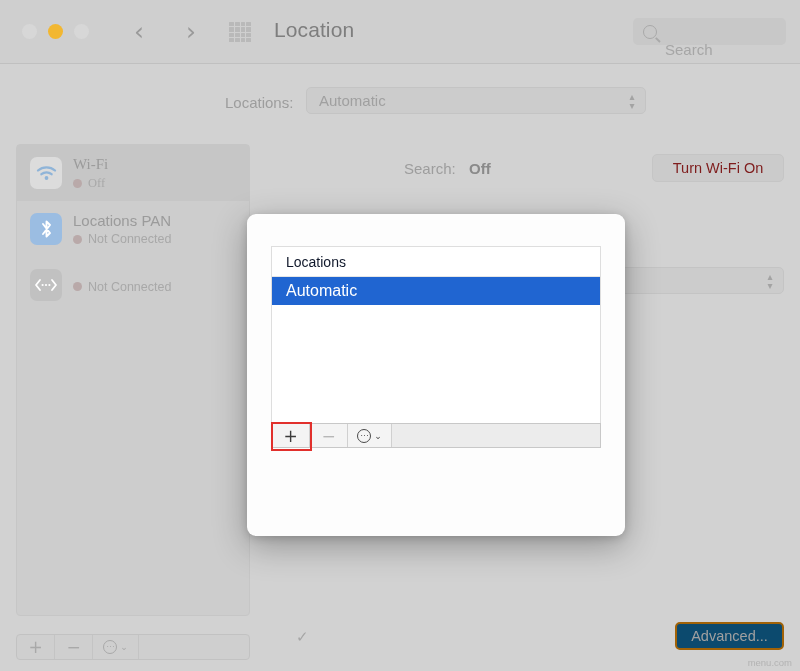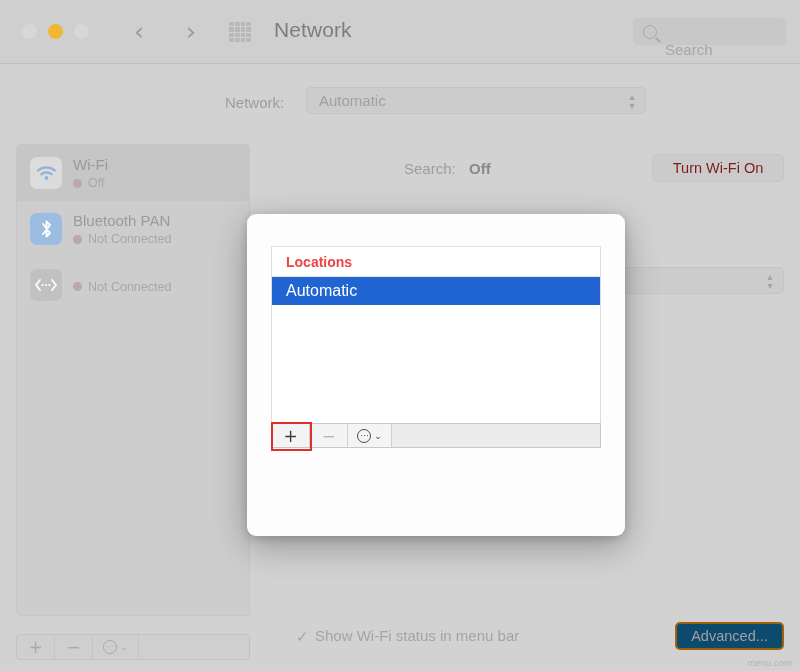--- a/index.html
+++ b/index.html
@@ -113,21 +113,21 @@
     position: absolute; left: 16px; top: 144px;
     width: 234px; height: 472px;
     background: #cdcdcd;
     border: 1px solid #c6c6c6;
     border-radius: 4px;
   }
   .iface {
     position: relative; height: 56px;
     padding-left: 13px; display: flex; align-items: center;
   }
-  .iface.selected { background: #c6c6c6; }
+  .iface.selected { background: #c6c6c6; font-family: Liberation Serif, serif; }
   .iface-icon {
     width: 32px; height: 32px; border-radius: 7px;
     display:flex; align-items:center; justify-content:center;
     flex: 0 0 32px;
   }
   .ic-wifi { background: #dcdcdc; }
   .ic-bt   { background: #9bbde2; }
   .ic-tb   { background: #c1c1c1; }
   .iface-text { margin-left: 11px; }
   .iface-name { font-size: 15px; color: #9b9b9b; line-height: 17px; }
@@ -234,23 +234,22 @@
   }
   #locations-list {
     position: absolute; left: 24px; top: 32px;
     width: 330px; height: 178px;
     background: #ffffff;
     border: 1px solid #dedede;
   }
   #locations-header {
     height: 30px; padding-left: 14px;
     display: flex; align-items: center;
-    font-size: 14px; color: #ef4444;
+    font-size: 14px; color: #0f172a;
     border-bottom: 1px solid #e6e6e6;
-    font-weight: bold;
   }
   .loc-row {
     height: 28px; padding-left: 14px;
     display: flex; align-items: center;
     font-size: 16px;
   }
   .loc-row.sel { background: #2065d1; color: #ffffff; }
 
   #sheet-toolbar {
     position: absolute; left: 24px; top: 209px;
@@ -325,30 +324,30 @@
         <i></i>
           <i></i>
           <i></i>
           <i></i>
           <i></i>
           <i></i>
           <i></i>
           <i></i>
       </div>
 
-      <div id="win-title">Network</div>
+      <div id="win-title">Location</div>
 
       <div id="search-field">
         <span class="sicon"></span>
         <span class="splaceholder">Search</span>
       </div>
     </div>
 
     <div id="location-row">
-      <div id="location-label">Network:</div>
+      <div id="location-label">Locations:</div>
       <div id="location-select">
         <span class="val">Automatic</span>
         <span class="stepper">▴<br>▾</span>
       </div>
     </div>
 
     <div id="sidebar">
 
       <div class="iface selected">
         <div class="iface-icon ic-wifi">
@@ -367,21 +366,21 @@
         </div>
       </div>
 
       <div class="iface">
         <div class="iface-icon ic-bt">
           <svg width="13" height="20" viewBox="0 0 13 20">
             <path d="M3 5 L10 14 L6.5 17.5 L6.5 2.5 L10 6 L3 15" fill="none" stroke="#ffffff" stroke-width="1.9" stroke-linejoin="round" stroke-linecap="round"></path>
           </svg>
         </div>
         <div class="iface-text">
-          <div class="iface-name">Bluetooth PAN</div>
+          <div class="iface-name">Locations PAN</div>
           <div class="iface-status">
             <span class="dot"></span>
             <span>Not Connected</span>
           </div>
         </div>
       </div>
 
       <div class="iface">
         <div class="iface-icon ic-tb">
           <svg width="24" height="14" viewBox="0 0 24 14">
@@ -425,21 +424,20 @@
       <div class="mline" id="ln1">n this network</div>
       <div class="mline" id="ln2">nal Hotspots</div>
       <div class="mline" id="ln3">etworks</div>
       <div class="msub" id="sub1">be joined automatically. If</div>
       <div class="msub" id="sub2">re available, you will have</div>
       <div class="msub" id="sub3">etwork.</div>
     </div>
 
     <div id="bottom-row">
       <div id="showstatus-check">✓</div>
-      <div id="showstatus-label">Show Wi-Fi status in menu bar</div>
       <div id="advanced-btn">Advanced...</div>
     </div>
   </div>
 
   <div id="sheet">
 
     <div id="locations-list">
       <div id="locations-header">Locations</div>
       <div class="loc-row sel">Automatic</div>
     </div>

